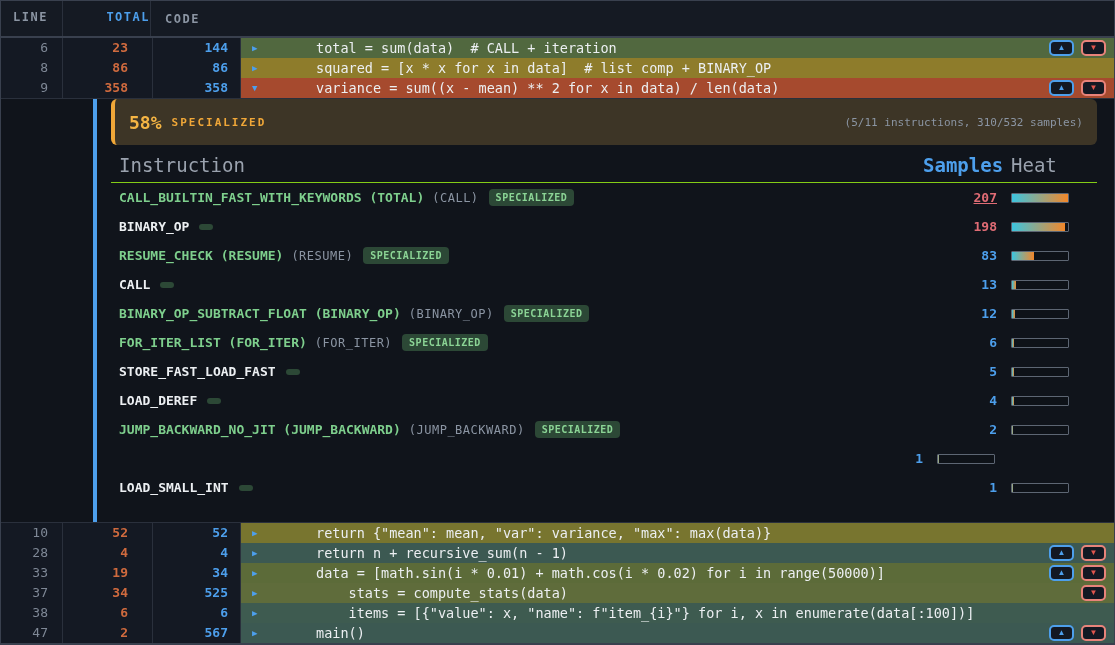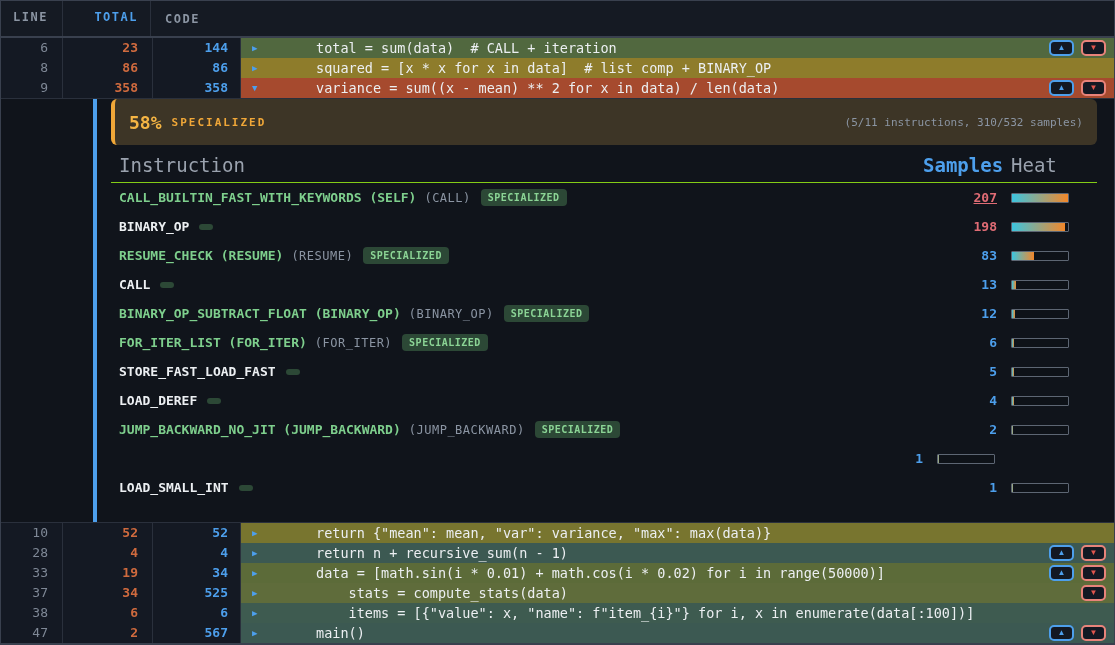--- a/index.html
+++ b/index.html
@@ -8,29 +8,29 @@
          font-family:"DejaVu Sans Mono","Liberation Mono",monospace; }
   .app { width:1115px; height:645px; background:#11151d;
          border:1px solid #39404e; border-bottom-width:2px; }
 
   
   .thead { display:flex; height:37px; align-items:center; background:#151a23;
            border-bottom:2px solid #39404e; font-size:12px; font-weight:bold;
            letter-spacing:1.5px; }
   .h-line  { width:62px; text-align:right; padding-right:14px; color:#8b95a3; border-right:1px solid #2a303c; height:100%; line-height:33px;}
   .h-self  { width:90px; text-align:right; padding-right:14px; color:#c4613a; border-right:1px solid #2a303c; height:100%; line-height:33px;}
-  .h-total { width:88px; text-align:right; padding-right:12px; color:#4d9fec; border-right:1px solid #2a303c; height:100%; line-height:33px;}
+  .h-total { width:88px; text-align:right; padding-right:0; color:#4d9fec; border-right:1px solid #2a303c; height:100%; line-height:33px;}
   .h-code  { flex:1; padding-left:14px; color:#8b95a3; }
 
   
   .crow { display:flex; height:20px; box-shadow: inset 0 -1px rgba(0,0,0,.3); }
   .cell-line, .cell-self, .cell-total {
      background:#141923; height:20px; line-height:20px; text-align:right; font-size:13px; }
   .cell-line  { width:62px; padding-right:14px; color:#7f8896; border-right:1px solid #2a303c; }
-  .cell-self  { width:90px; padding-right:14px; color:#cf6a3e; font-weight:bold; border-right:1px solid #2a303c; }
+  .cell-self  { width:90px; padding-right:24px; color:#cf6a3e; font-weight:bold; border-right:1px solid #2a303c; }
   .cell-total { width:88px; padding-right:12px; color:#4d9fec; font-weight:bold; border-right:1px solid #2a303c; }
   .cell-code  { flex:1; position:relative; display:flex; align-items:center; height:20px;
                 color:#eceff2; font-size:13.5px; white-space:pre; overflow:hidden; }
   .expander { margin-left:11px; width:14px; font-size:9px; color:#4d9fec; flex:0 0 auto; }
   .codetext { margin-left:50px; }
   .rowbtns { position:absolute; right:8px; top:50%; transform:translateY(-50%); display:flex; gap:7px; }
   .pbtn { width:25px; height:16px; border-radius:5px; background:#131823; border:2px solid;
           display:flex; align-items:center; justify-content:center; font-size:8px; line-height:1; padding:0; cursor:pointer;}
   .pbtn-up   { border-color:#4d9fec; color:#4d9fec; }
   .pbtn-down { border-color:#e8837a; color:#e0564e; }
@@ -127,21 +127,21 @@
         <span class="banner-detail">(5/11 instructions, 310/532 samples)</span>
       </div>
       <div class="instr-grid-row instr-header">
         <div class="ih-instruction">Instruction</div>
         <div class="ih-samples">Samples</div>
         <div class="ih-heat">Heat</div>
       </div>
       <div id="instr-rows">
   <div class="instr-grid-row instr-row">
     <div class="instr-name specialized">
-      <span>CALL_BUILTIN_FAST_WITH_KEYWORDS (SELF)</span><span class="instr-base">(CALL)</span><span class="badge">SPECIALIZED</span>
+      <span>CALL_BUILTIN_FAST_WITH_KEYWORDS (TOTAL)</span><span class="instr-base">(CALL)</span><span class="badge">SPECIALIZED</span>
     </div>
     <div class="i-samples" style="color: rgb(224, 108, 117); text-decoration: underline;">207</div>
     <div class="i-heat">
       <div class="heat-track">
         <div class="heat-fill" style="width: 100%;"></div>
       </div>
     </div>
   </div>
 
   <div class="instr-grid-row instr-row">

